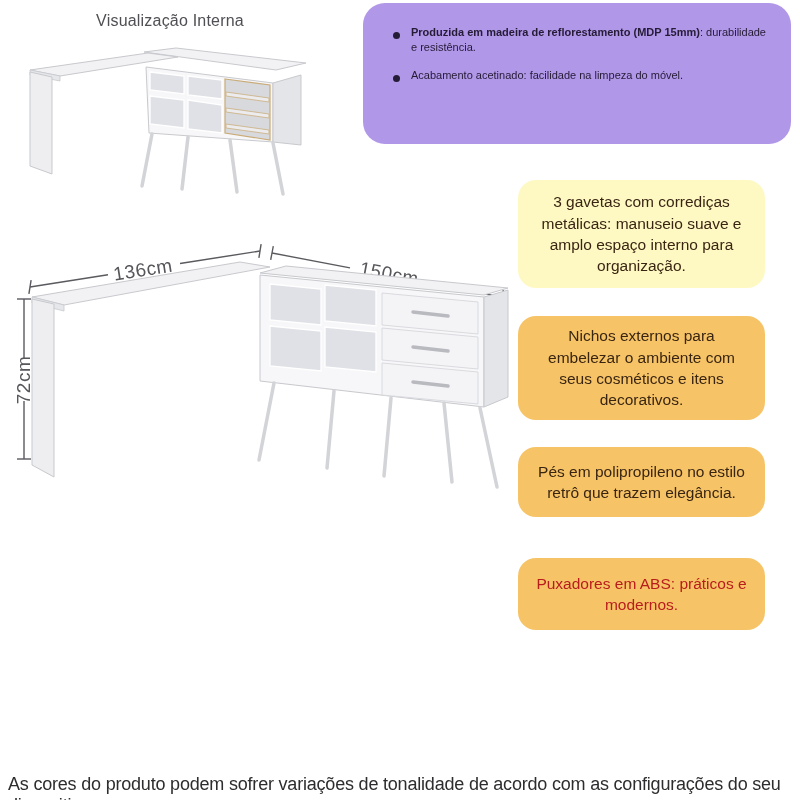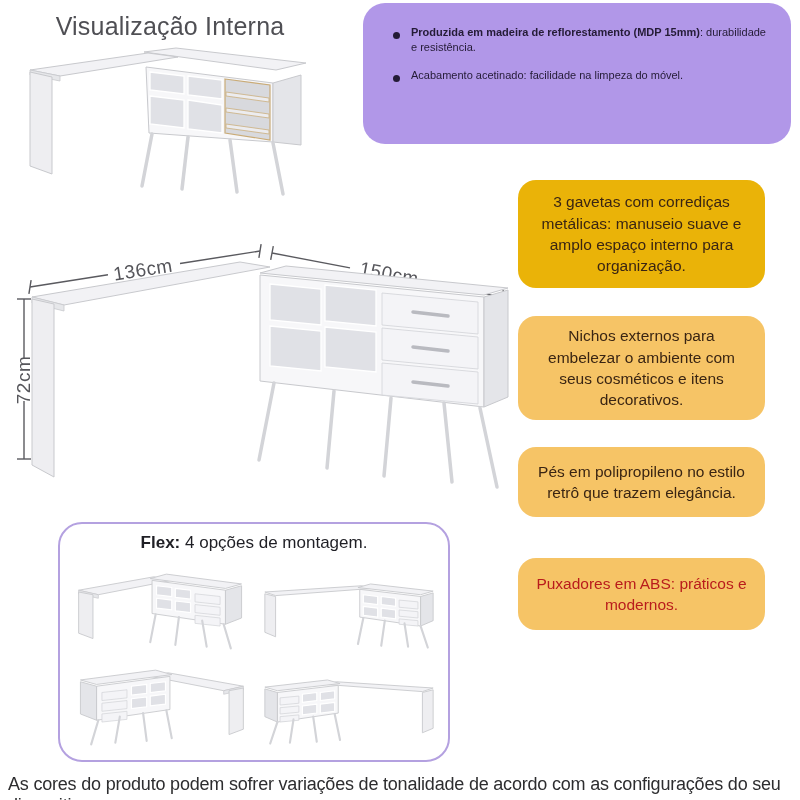--- a/index.html
+++ b/index.html
@@ -3,21 +3,21 @@
 <meta charset="utf-8">
 <style>
   html,body { margin:0; padding:0; }
   .canvas {
     position:relative; width:800px; height:800px; background:#ffffff;
     font-family:"Liberation Sans", sans-serif; overflow:hidden;
   }
   
   .internal-title {
     position:absolute; left:30px; top:12px; width:280px;
-    text-align:center; font-size:25px; font-weight:500; color:#4f4f54;
+    text-align:center; font-size:16px; font-weight:500; color:#4f4f54;
     letter-spacing:0.2px;
   }
   
   .internal-view-svg { position:absolute; left:20px; top:46px; }
   .dim-svg          { position:absolute; left:8px;  top:235px; }
   .dim-label { font-size:19px; fill:#56565b; letter-spacing:0.5px; }
   .dim-line  { stroke:#5a5a5f; stroke-width:1.4; fill:none; }
   
   .material-box {
     position:absolute; left:363px; top:3px; width:428px; height:141px;
@@ -148,21 +148,21 @@
         <span class="bullet-dot"></span>
         <span><b>Produzida em madeira de reflorestamento (MDP 15mm)</b><span>: durabilidade e resistência.</span></span>
       </li>
       <li>
         <span class="bullet-dot"></span>
         <span><b></b><span>Acabamento acetinado: facilidade na limpeza do móvel.</span></span>
       </li>
     </ul>
   </div>
 
-  <div class="feature-box fb1" style="background: #eab308; color: rgb(58, 37, 19);">
+  <div class="feature-box fb1" style="background: #fef9c3; color: rgb(58, 37, 19);">
       <span>3 gavetas com corrediças metálicas: manuseio suave e amplo espaço interno para organização.</span>
     </div>
   <div class="feature-box fb2" style="background: rgb(246, 196, 102); color: rgb(58, 37, 19);">
       <span>Nichos externos para embelezar o ambiente com seus cosméticos e itens decorativos.</span>
     </div>
   <div class="feature-box fb3" style="background: rgb(246, 196, 102); color: rgb(58, 37, 19);">
       <span>Pés em polipropileno no estilo retrô que trazem elegância.</span>
     </div>
   <div class="feature-box fb4" style="background: rgb(246, 196, 102); color: #b91c1c;">
       <span>Puxadores em ABS: práticos e modernos.</span>
@@ -205,33 +205,16 @@
     <line class="handle" x1="405" y1="112" x2="440" y2="116"></line>
     <polygon class="drawer" points="374,128 470,137 470,169 374,160"></polygon>
     <line class="handle" x1="405" y1="147" x2="440" y2="151"></line>
     <line class="leg" x1="266" y1="148" x2="251" y2="225"></line>
     <line class="leg" x1="326" y1="156" x2="319" y2="233"></line>
     <line class="leg" x1="383" y1="163" x2="376" y2="241"></line>
     <line class="leg" x1="436" y1="168" x2="444" y2="247"></line>
     <line class="leg" x1="472" y1="173" x2="489" y2="252"></line>
   </svg>
 
-  <div class="flex-box" style="border-color: rgb(180, 161, 224);">
-    <div class="flex-title"><b>Flex:</b><span> 4 opções de montagem.</span></div>
-    <div class="flex-grid">
-      <svg width="182" height="94" viewBox="0 0 200 105">
-          <use href="#cfg-l"></use>
-        </svg>
-      <svg width="182" height="94" viewBox="0 0 200 105">
-          <use href="#cfg-linear"></use>
-        </svg>
-      <svg width="182" height="94" viewBox="0 0 200 105">
-          <use href="#cfg-l" transform="translate(200,0) scale(-1,1)"></use>
-        </svg>
-      <svg width="182" height="94" viewBox="0 0 200 105">
-          <use href="#cfg-linear" transform="translate(200,0) scale(-1,1)"></use>
-        </svg>
-    </div>
-  </div>
 
   <div class="disclaimer">As cores do produto podem sofrer variações de tonalidade de acordo com as configurações do seu dispositivo.</div>
 
 </div>
 
 </body></html>

